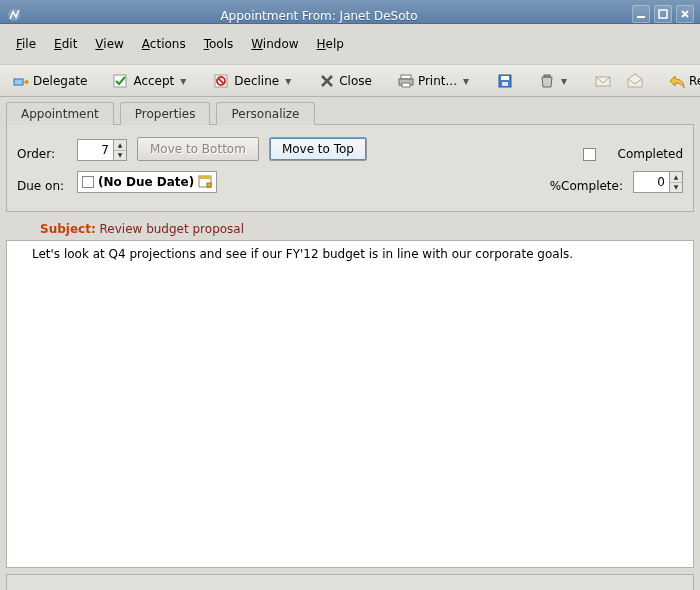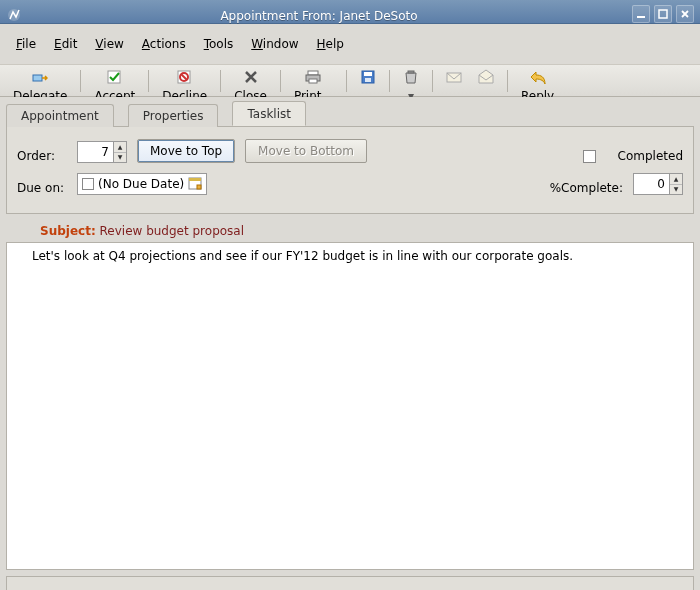--- a/index.html
+++ b/index.html
@@ -74,42 +74,41 @@
   .tool-btn {
     display: inline-flex;
     align-items: center;
     height: 26px;
     padding: 0 6px;
     border: 1px solid transparent;
     border-radius: 2px;
     gap: 4px;
     cursor: default;
     white-space: nowrap;
-    flex-direction: column;
   }
   .tool-btn .ico {
     width: 16px; height: 16px;
     display: inline-flex; align-items:center; justify-content:center;
   }
   .tool-btn .dd {
     width: 10px; color: #555;
     display: inline-flex; align-items:center; justify-content:center;
   }
   .sep {
     width: 1px; height: 22px;
     background: #b4b1a9;
     margin: 0 4px;
   }
   
   .tabstrip {
     display: flex;
     align-items: flex-end;
     padding: 4px 6px 0 6px;
     background: #dcdad5;
-    gap: 14px;
+    gap: 6px;
     position: relative;
   }
   .tab {
     padding: 4px 14px 4px 14px;
     background: #dcdad5;
     border: 1px solid #b4b1a9;
     border-bottom: none;
     border-radius: 3px 3px 0 0;
     cursor: default;
     position: relative;
@@ -192,20 +191,21 @@
     width:13px; height:13px; border:1px solid #888; background:#fff;
   }
   .date-field {
     display:inline-flex; align-items:center;
     height: 22px;
     border:1px solid #999;
     background:#fff;
     padding: 0 4px;
     gap:4px;
     min-width: 130px;
+    font-weight: bold;
   }
   .subject-bar {
     margin: 6px 6px 0 6px;
     padding: 4px 6px;
   }
   .subject-bar .k { color: #c2410c; font-weight: bold; margin-left: 28px; }
   .subject-bar .v { color: #7f1d1d; }
   .body-pane {
     margin: 0 6px 6px 6px;
     border: 1px solid #b4b1a9;
@@ -362,35 +362,35 @@
     </span>
     <span>Reply</span>
 
   </div>
 
 </div>
 
 <div class="tabstrip">
   <div class="tab">Appointment</div>
   <div class="tab">Properties</div>
-  <div class="tab active">Tasklist</div>
+  <div class="tab">Personalize</div>
 </div>
 
 <div class="tab-panel">
   <div class="controls-row">
     <span class="label">Order:</span>
     <span class="num-input">
       <input value="7" style="">
       <span class="spinner">
         <div>▲</div>
         <div>▼</div>
       </span>
     </span>
+    <span class="btn disabled">Move to Bottom</span>
     <span class="btn default">Move to Top</span>
-    <span class="btn disabled">Move to Bottom</span>
     <span class="spacer"></span>
     <span class="checkbox">
       <span class="box"></span>
       <span>Completed</span>
     </span>
   </div>
   <div class="controls-row">
     <span class="label">Due on:</span>
     <span class="date-field">
       <span class="box" style="width:12px;height:12px;border:1px solid #888;background:#fff;"></span>

